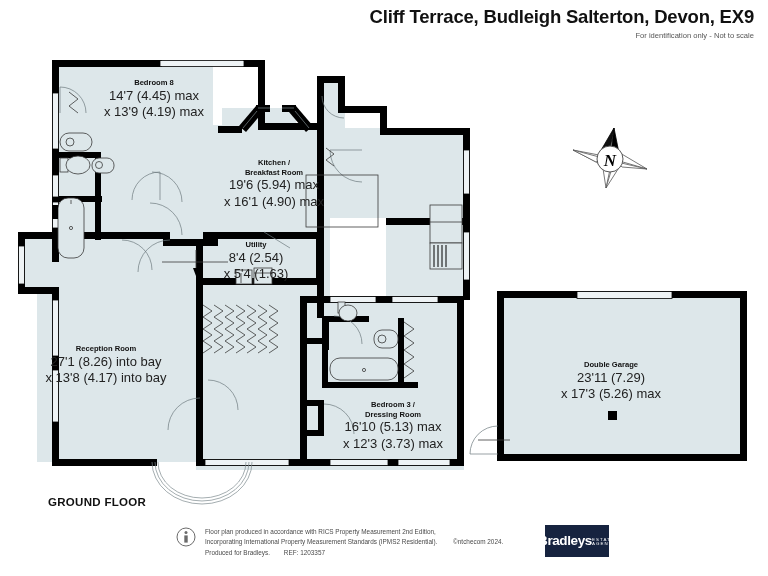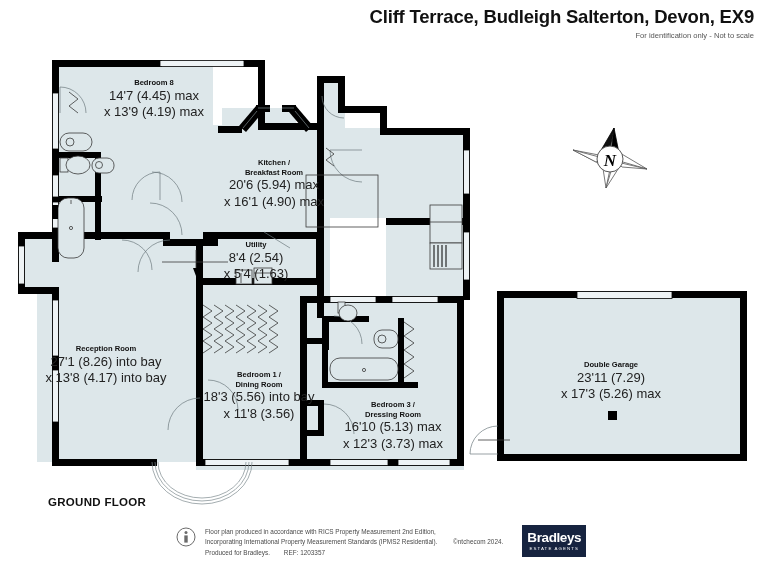--- a/index.html
+++ b/index.html
@@ -34,23 +34,23 @@
   }
 
   
   .footer{position:absolute;left:176px;top:524px;display:flex;align-items:flex-start;}
   .info-badge{margin-right:9px;margin-top:3px;}
   .legal{font-size:6.4px;line-height:1.63;color:#4a4a4a;padding-top:3px;}
   .legal .ln{white-space:nowrap;}
   .legal .copy{margin-left:14px;}
   .legal .ref{margin-left:12px;}
   .brand{
-    margin-left:19px;margin-top:1px;
+    margin-left:42px;margin-top:1px;
     width:64px;height:32px;background:#16233f;
-    display:flex;flex-direction:column;align-items:center;justify-content:center;
+    display:flex;align-items:center;justify-content:center;
     color:#fff;
   }
   .brand-name{font-size:13.5px;font-weight:bold;letter-spacing:-0.4px;line-height:1;}
   .brand-sub{font-size:4.4px;letter-spacing:1.1px;margin-top:2.5px;line-height:1;}
 
   
   .room{position:absolute;text-align:center;line-height:1.26;pointer-events:none;}
   .room .nm{font-size:7.6px;font-weight:bold;color:#111;}
   .room .dim{font-size:13px;color:#222;}
 
@@ -299,42 +299,36 @@
 
   <div class="room" style="left:94px;top:78px;width:120px;">
     <div class="nm">Bedroom 8</div>
     <div class="dim">14'7 (4.45) max</div>
     <div class="dim">x 13'9 (4.19) max</div>
   </div>
 
   <div class="room" style="left:215px;top:158px;width:118px;">
     <div class="nm">Kitchen /</div>
     <div class="nm">Breakfast Room</div>
-    <div class="dim">20'6 (5.94) max</div>
+    <div class="dim">19'6 (5.94) max</div>
     <div class="dim">x 16'1 (4.90) max</div>
   </div>
 
   <div class="room" style="left:220px;top:240px;width:72px;">
     <div class="nm">Utility</div>
     <div class="dim">8'4 (2.54)</div>
     <div class="dim">x 5'4 (1.63)</div>
   </div>
 
   <div class="room" style="left:40px;top:344px;width:132px;">
     <div class="nm">Reception Room</div>
     <div class="dim">27'1 (8.26) into bay</div>
     <div class="dim">x 13'8 (4.17) into bay</div>
   </div>
 
-  <div class="room" style="left:200px;top:370px;width:118px;">
-    <div class="nm">Bedroom 1 /</div>
-    <div class="nm">Dining Room</div>
-    <div class="dim">18'3 (5.56) into bay</div>
-    <div class="dim">x 11'8 (3.56)</div>
-  </div>
 
   <div class="room" style="left:338px;top:400px;width:110px;">
     <div class="nm">Bedroom 3 /</div>
     <div class="nm">Dressing Room</div>
     <div class="dim">16'10 (5.13) max</div>
     <div class="dim">x 12'3 (3.73) max</div>
   </div>
 
   <div class="room" style="left:552px;top:360px;width:118px;">
     <div class="nm">Double Garage</div>

